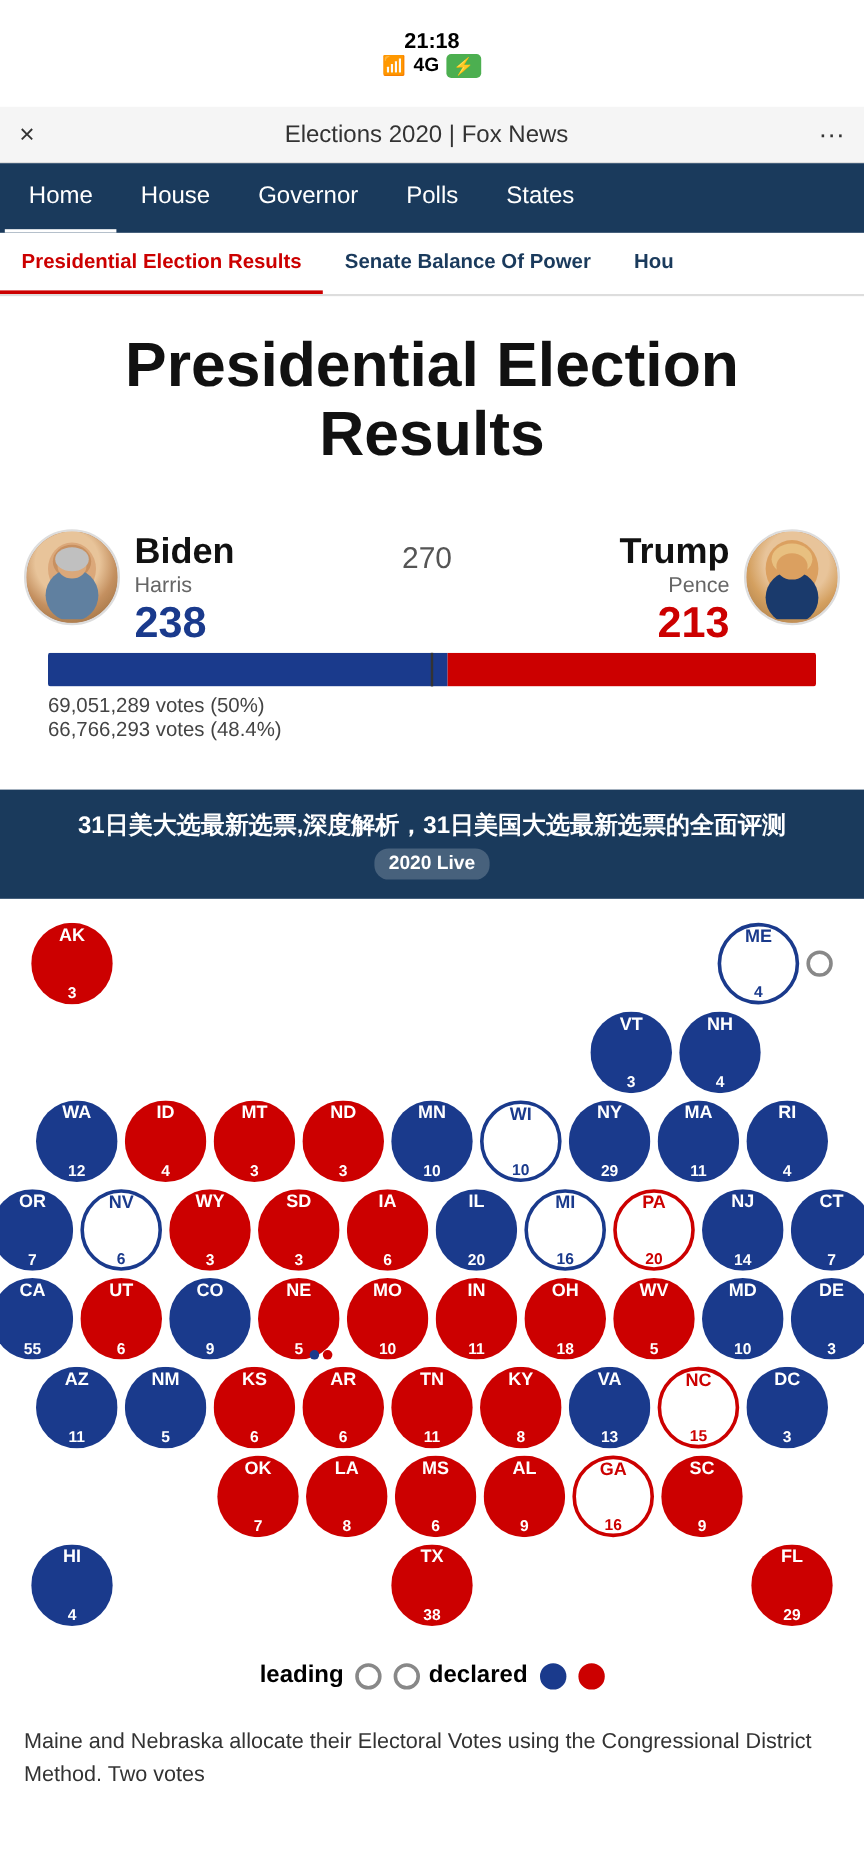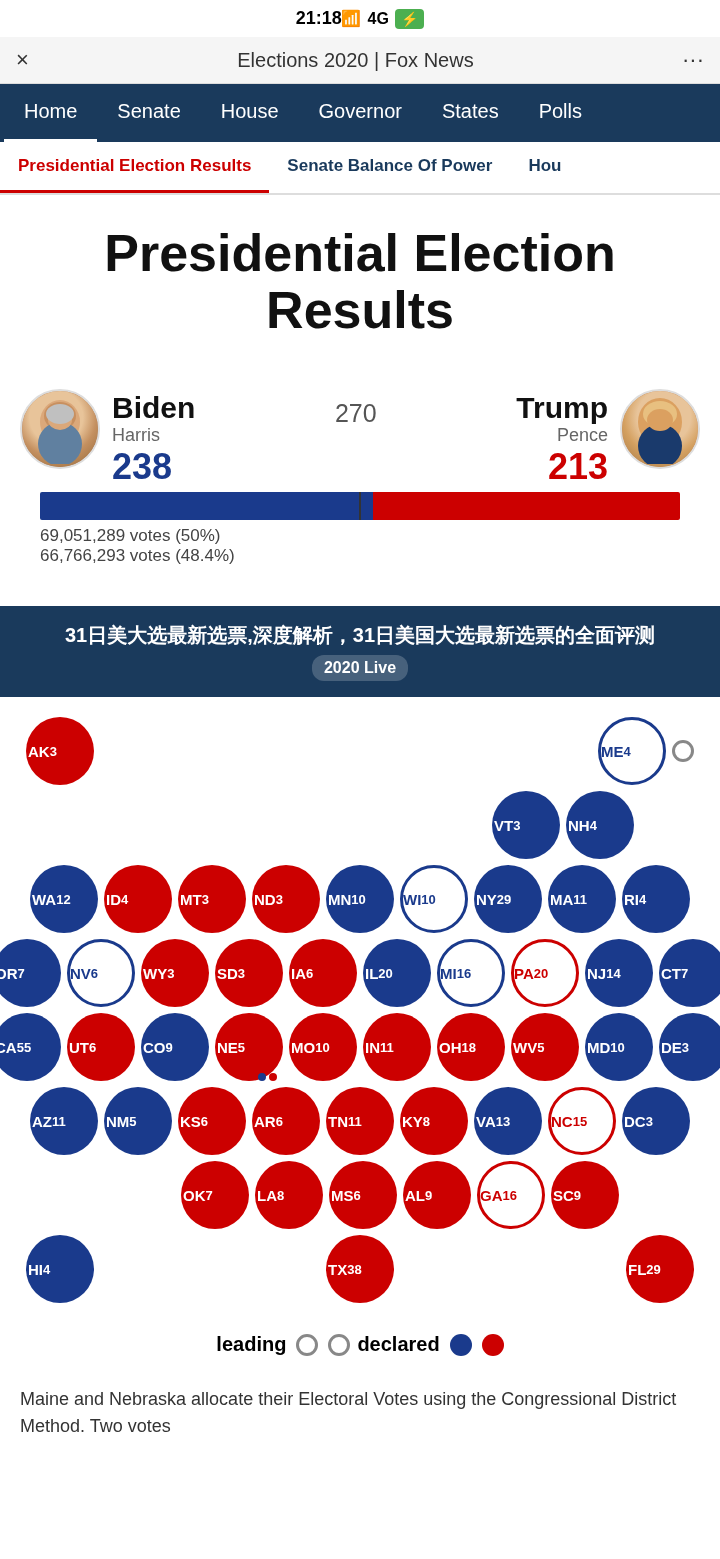--- a/index.html
+++ b/index.html
@@ -2,21 +2,21 @@
 <html><head>
   <meta charset="utf-8">
   <meta name="viewport" content="width=720px">
   <style>
     * { margin: 0; padding: 0; box-sizing: border-box; }
     body { width: 720px; font-family: Arial, sans-serif; background: #fff; overflow-x: hidden; }
 
     
     .status-bar {
       display: flex; justify-content: center; align-items: center;
-      padding: 8px 20px; background: #fff; font-size: 18px; font-weight: bold;
+      padding: 24px 20px; background: #fff; font-size: 18px; font-weight: bold; flex-direction: column;
     }
     .status-right { display: flex; align-items: center; gap: 6px; font-size: 16px; }
 
     
     .browser-bar {
       display: flex; align-items: center; padding: 10px 16px; background: #f5f5f5;
       border-bottom: 1px solid #ddd; gap: 12px;
     }
     .browser-title { flex: 1; text-align: center; font-size: 20px; color: #333; }
     .browser-close { font-size: 22px; color: #333; cursor: pointer; }
@@ -109,21 +109,21 @@
     
     .map-section { padding: 10px 16px; }
     .states-grid {
       display: flex; flex-direction: column; gap: 6px;
       align-items: center; position: relative;
     }
     .states-row { display: flex; gap: 6px; justify-content: center; }
 
     .state-bubble {
       width: 68px; height: 68px; border-radius: 50%;
-      display: flex; flex-direction: row; align-items: center; justify-content: flex-start;
+      display: flex; flex-direction: column; align-items: center; justify-content: space-between;
       font-weight: 900; font-size: 15px; color: #fff;
       cursor: pointer; position: relative;
       border: 2px solid transparent;
     }
     .state-abbr { font-size: 15px; font-weight: 900; }
     .state-ev { font-size: 13px; }
 
     .dem-declared { background: #1a3a8c; }
     .rep-declared { background: #cc0000; }
     .dem-leading { background: #fff; border: 3px solid #1a3a8c; color: #1a3a8c; }
@@ -179,25 +179,24 @@
   </div>
 
   <div class="browser-bar">
     <span class="browser-close">×</span>
     <span class="browser-title">Elections 2020 | Fox News</span>
     <span class="browser-menu">···</span>
   </div>
 
   <nav class="nav-bar">
     <a class="nav-item active">Home</a>
-    <a class="nav-item">Senate</a>
     <a class="nav-item">House</a>
     <a class="nav-item">Governor</a>
+    <a class="nav-item">Polls</a>
     <a class="nav-item">States</a>
-    <a class="nav-item">Polls</a>
   </nav>
 
   <div class="sub-nav">
     <div class="sub-nav-item active">Presidential Election Results</div>
     <div class="sub-nav-item">Senate Balance Of Power</div>
     <div class="sub-nav-item">Hou</div>
   </div>
 
   <div class="main-content">
 

